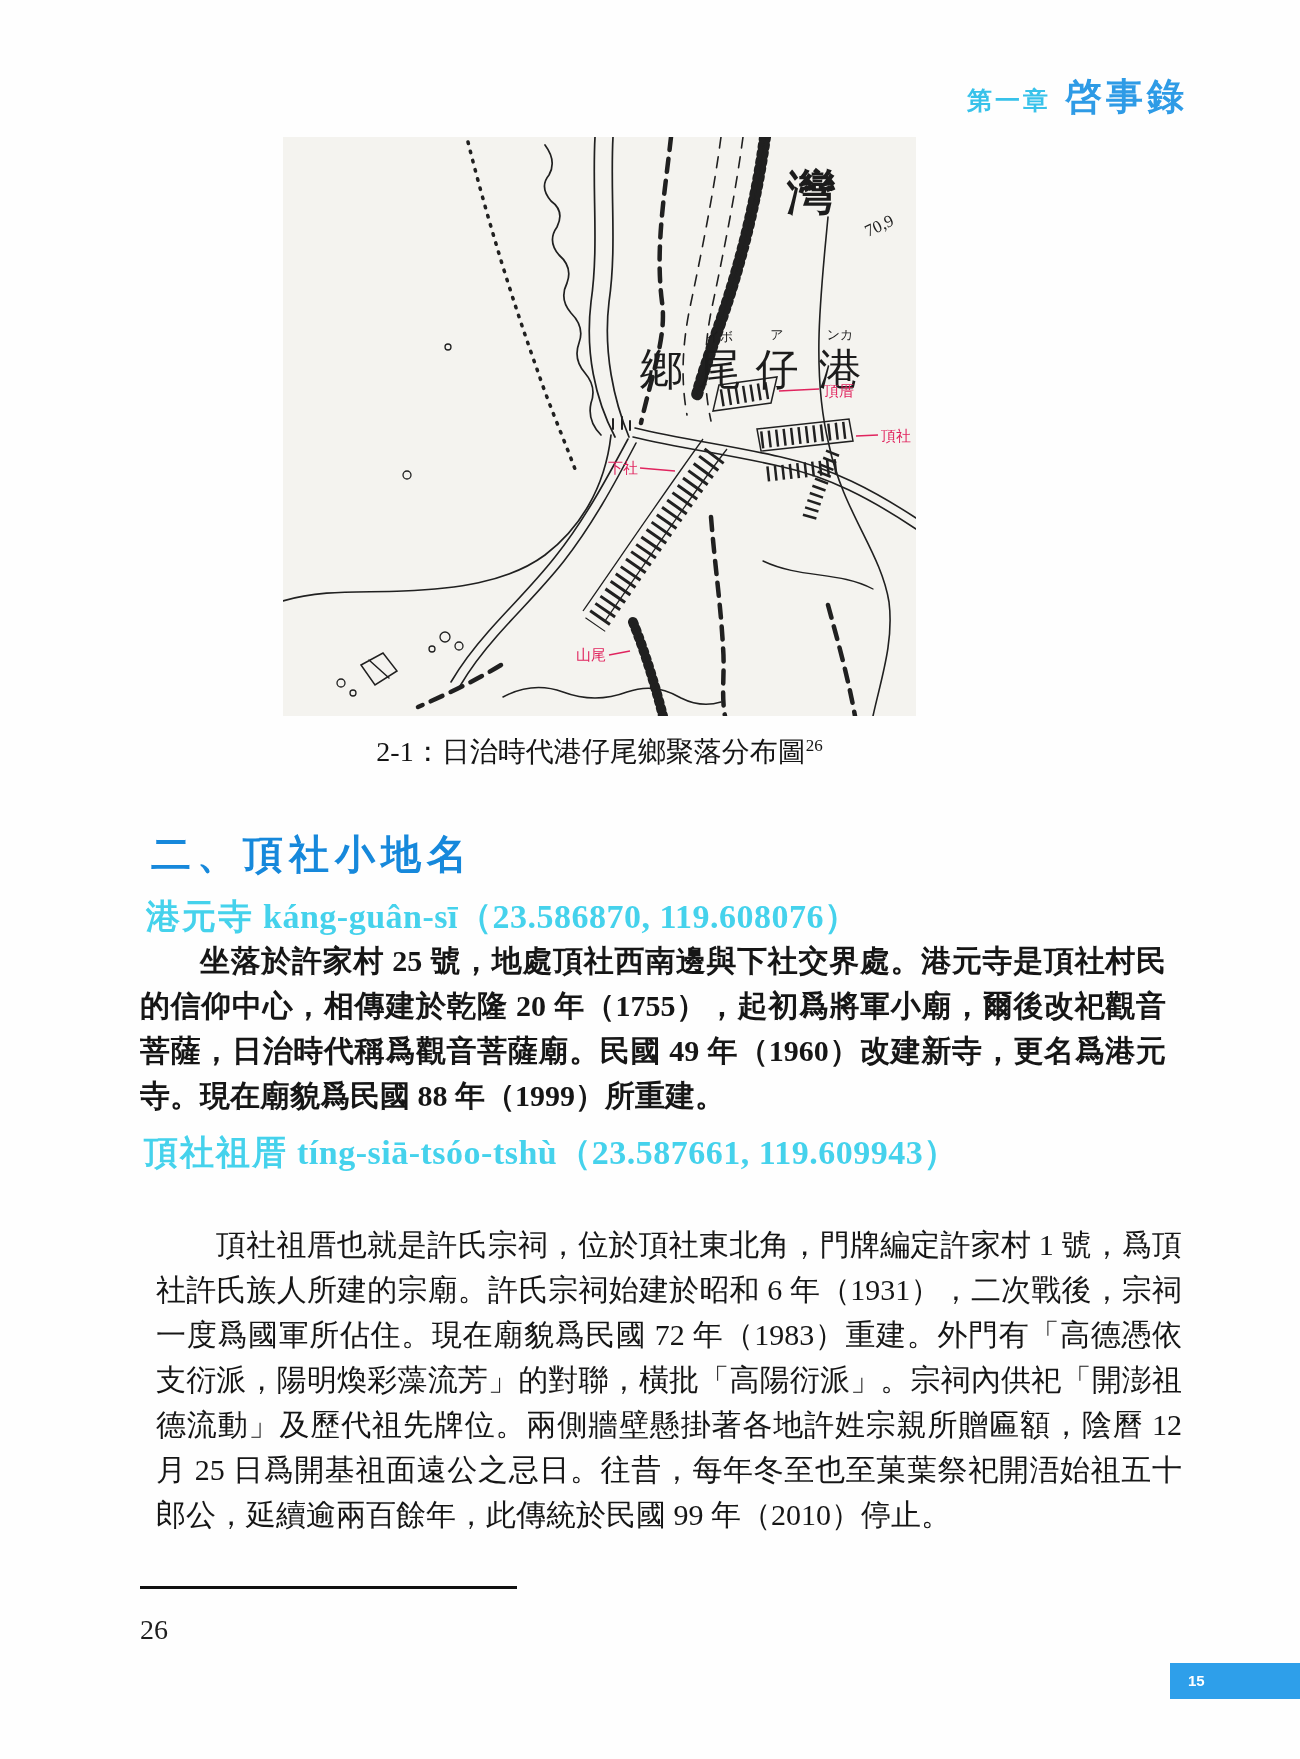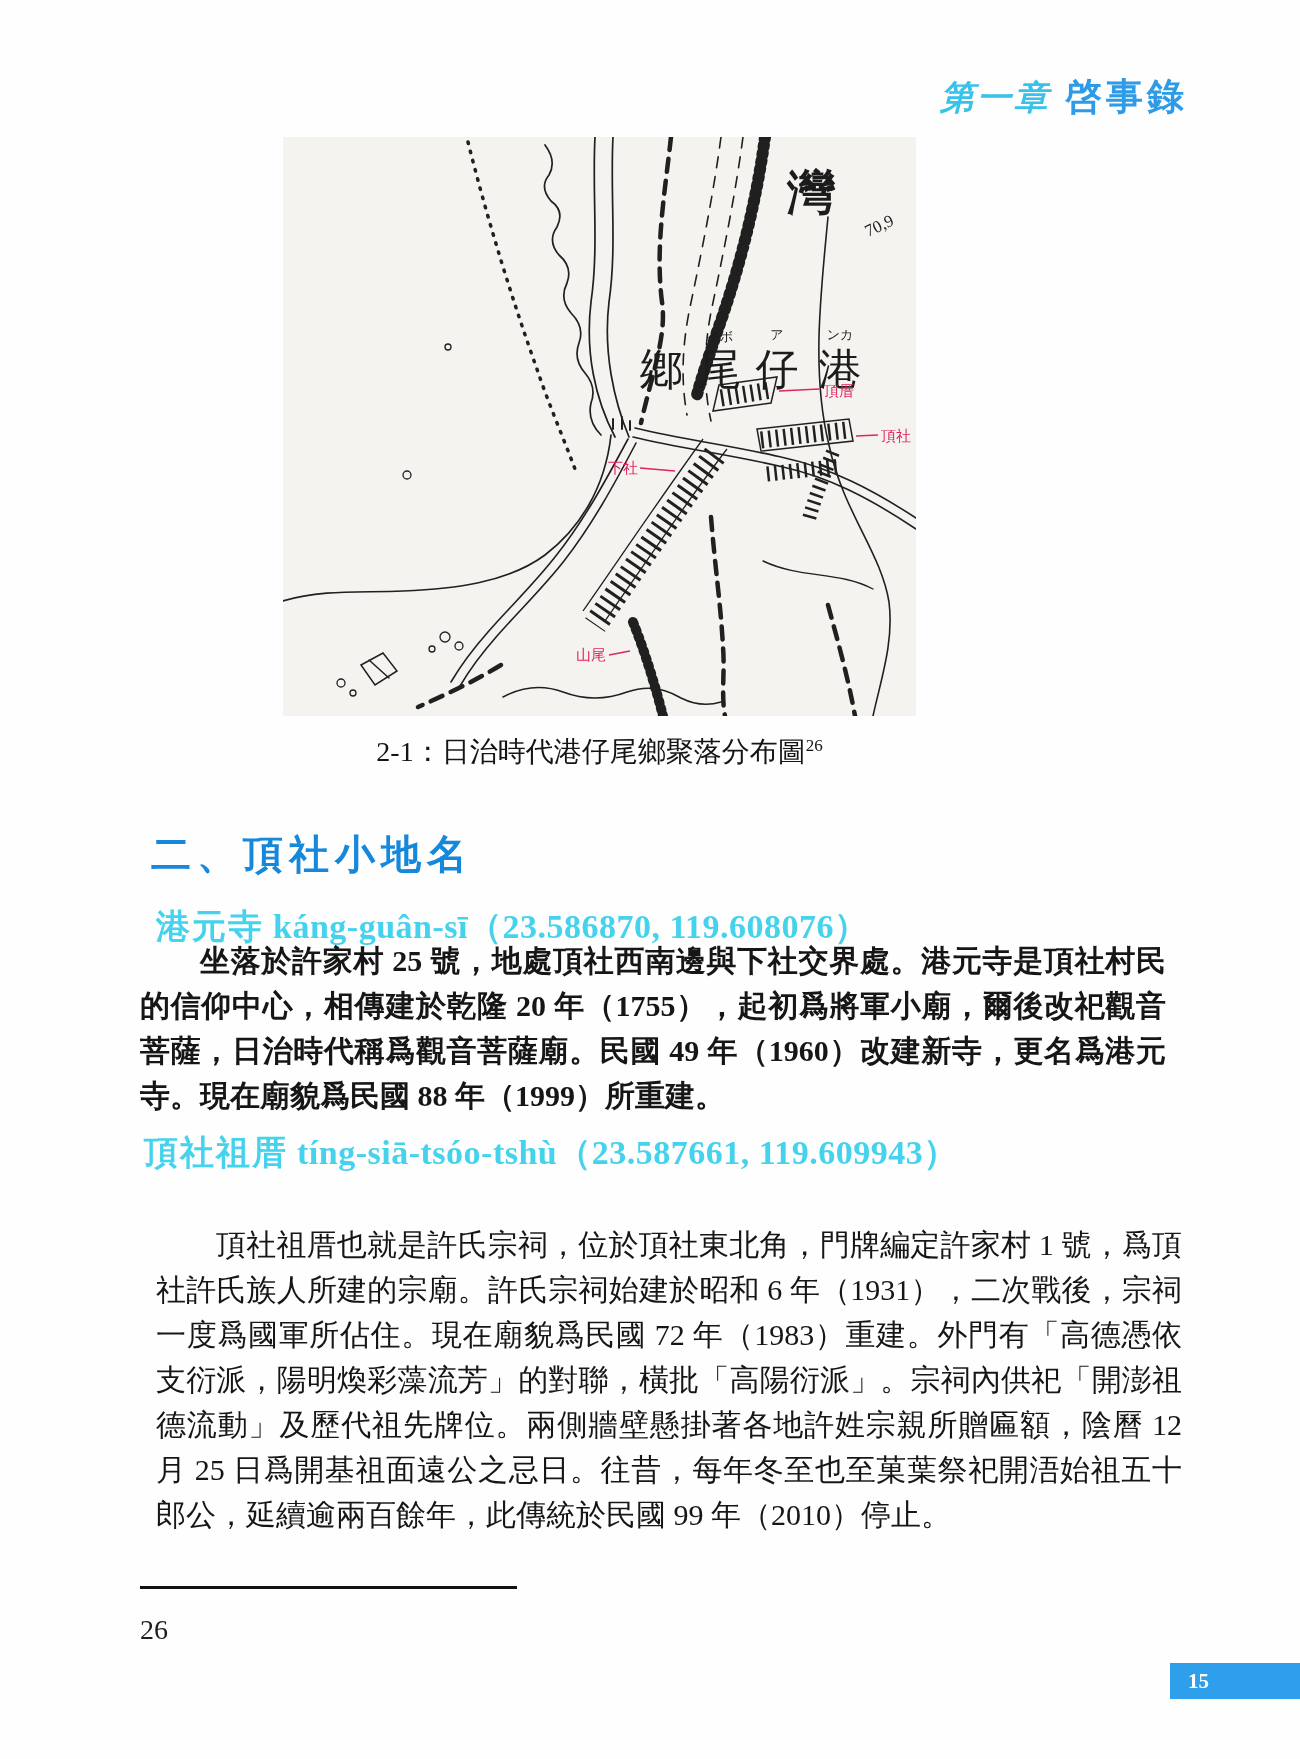--- a/index.html
+++ b/index.html
@@ -5,21 +5,21 @@
   html,body{margin:0;padding:0;}
   body{
     width:1300px;height:1759px;position:relative;background:#fefefe;
     font-family:"Liberation Serif","DejaVu Serif",serif;color:#1a1a1a;
     overflow:hidden;
   }
   .abs{position:absolute;}
 
   
   .chapter-header{top:64px;right:112px;display:flex;align-items:baseline;gap:14px;}
-  .chapter-label{font-size:34px;font-weight:bold;letter-spacing:3px;color:#38c2ea;font-style:italic;}
+  .chapter-label{font-size:25px;font-weight:bold;letter-spacing:3px;color:#38c2ea;}
   .book-title{font-size:37px;font-weight:bold;letter-spacing:4px;color:#2e9be6;margin-top:8px;}
 
   
   .figure{top:137px;left:283px;width:633px;}
   .map{display:block;width:633px;height:579px;}
   .caption{top:733px;left:283px;width:633px;text-align:center;font-size:28px;color:#151515;}
   .caption sup{font-size:17px;}
 
   
   .section-heading{top:816px;left:140px;font-size:40px;font-weight:bold;letter-spacing:6px;color:#1688db;}
@@ -32,21 +32,21 @@
   .para{left:140px;width:1026px;font-size:30px;line-height:45px;text-align:justify;text-indent:2em;color:#161616;}
   .para1{top:938px;font-weight:bold;}
   .para2{top:1206px;}
 
   
   .footnote-rule{top:1586px;left:140px;width:377px;height:3px;background:#111;}
   .footnote{top:1614px;left:140px;width:1030px;font-size:28px;color:#1d1d1d;display:flex;gap:26px;}
 
   
   .page-number-box{top:1663px;left:1170px;width:130px;height:36px;background:#2e9fea;}
-  .page-number{color:#fff;font-size:21px;font-weight:bold;line-height:36px;padding-left:18px;font-family:Liberation Serif, serif;}
+  .page-number{color:#fff;font-size:15px;font-weight:bold;line-height:36px;padding-left:18px;font-family:Liberation Sans, sans-serif;}
 </style>
 </head>
 <body>
 
 <div class="abs chapter-header">
   <span class="chapter-label">第一章</span>
   <span class="book-title">啓事錄</span>
 </div>
 
 <div class="abs figure">
@@ -134,21 +134,21 @@
     </g>
   </svg>
 </div>
 
 <div class="abs caption">
   <span>2-1：日治時代港仔尾鄉聚落分布圖</span><sup>26</sup>
 </div>
 
 <h2 class="abs section-heading" style="margin:11px;">二、頂社小地名</h2>
 
-<h3 class="abs sub-heading sub1" style="margin:16px;">
+<h3 class="abs sub-heading sub1" style="margin:6px;">
   <span class="zh">港元寺</span>
   <span>káng-guân-sī</span><span>（23.586870, 119.608076）</span>
 </h3>
 <p class="abs para para1" style="margin:0;">坐落於許家村 25 號，地處頂社西南邊與下社交界處。港元寺是頂社村民的信仰中心，相傳建於乾隆 20 年（1755），起初爲將軍小廟，爾後改祀觀音菩薩，日治時代稱爲觀音菩薩廟。民國 49 年（1960）改建新寺，更名爲港元寺。現在廟貌爲民國 88 年（1999）所重建。</p>
 
 <h3 class="abs sub-heading sub2" style="margin:4px;">
   <span class="zh">頂社祖厝</span>
   <span>tíng-siā-tsóo-tshù</span><span>（23.587661, 119.609943）</span>
 </h3>
 <p class="abs para para2" style="margin:16px;">頂社祖厝也就是許氏宗祠，位於頂社東北角，門牌編定許家村 1 號，爲頂社許氏族人所建的宗廟。許氏宗祠始建於昭和 6 年（1931），二次戰後，宗祠一度爲國軍所佔住。現在廟貌爲民國 72 年（1983）重建。外門有「高德憑依支衍派，陽明煥彩藻流芳」的對聯，橫批「高陽衍派」。宗祠內供祀「開澎祖德流動」及歷代祖先牌位。兩側牆壁懸掛著各地許姓宗親所贈匾額，陰曆 12 月 25 日爲開基祖面遠公之忌日。往昔，每年冬至也至菓葉祭祀開浯始祖五十郎公，延續逾兩百餘年，此傳統於民國 99 年（2010）停止。</p>

